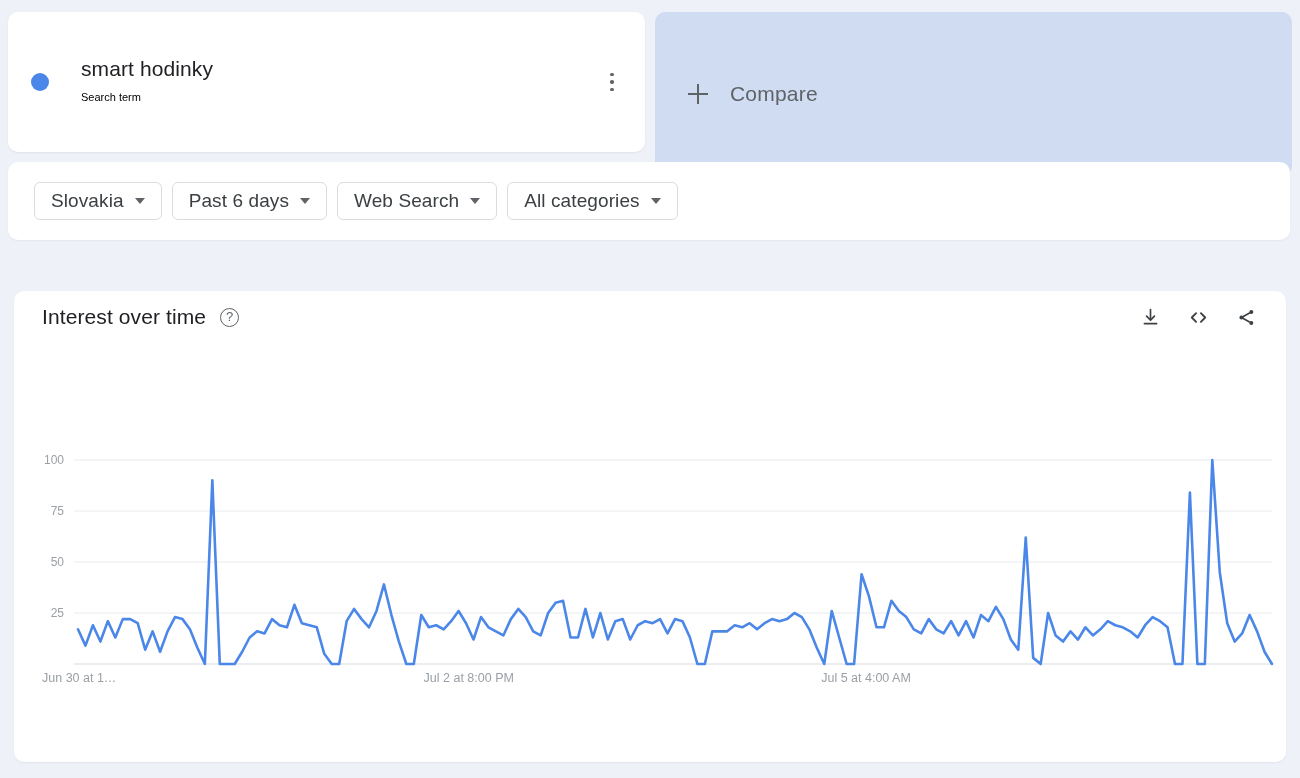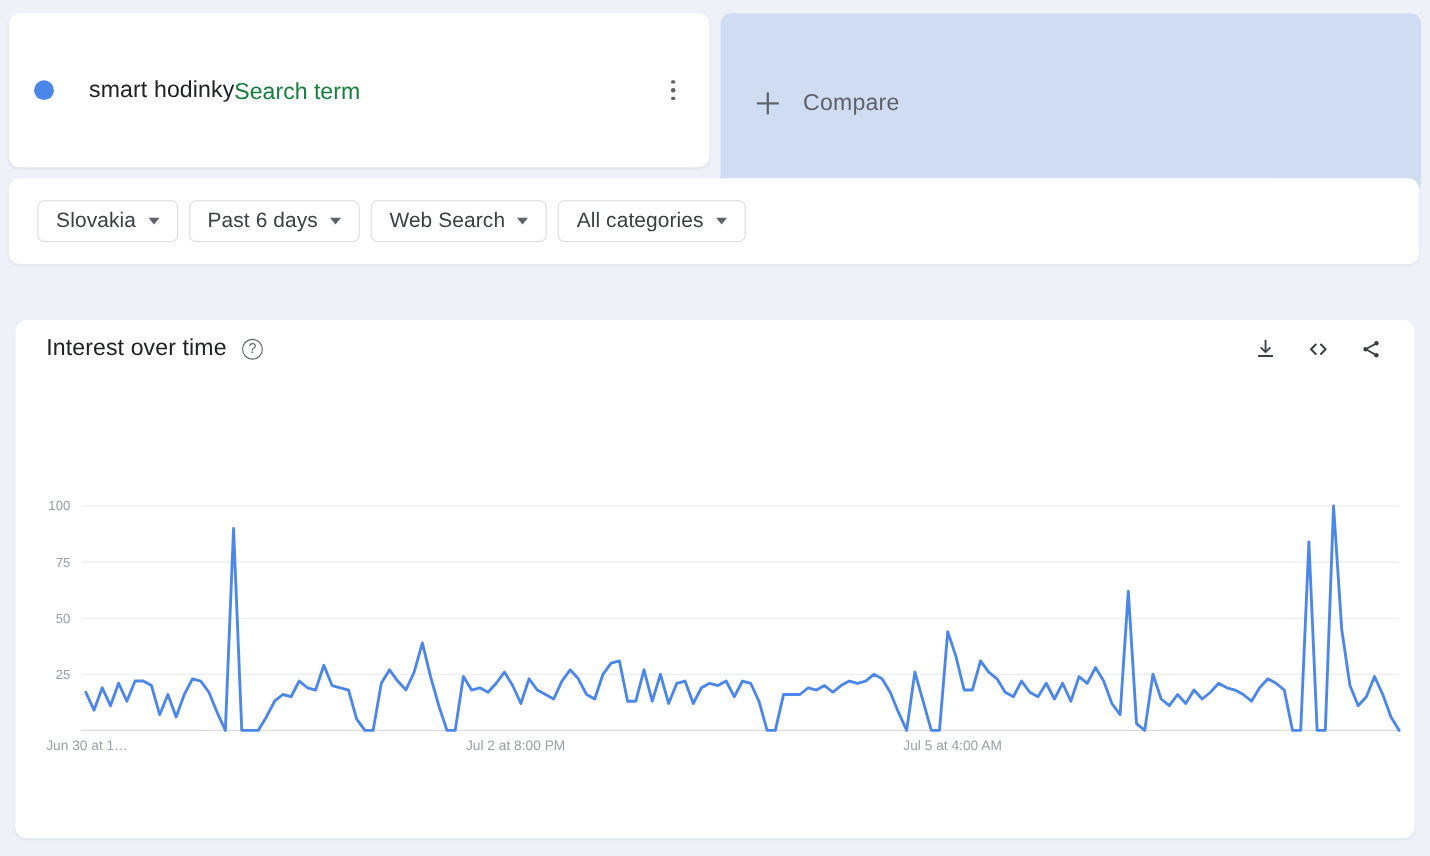--- a/index.html
+++ b/index.html
@@ -50,32 +50,32 @@
     height: 18px;
     border-radius: 50%;
     background: #4b87e8;
     margin-left: 23px;
     flex: 0 0 auto;
   }
 
   .term-text {
     margin-left: 32px;
     display: flex;
-    flex-direction: row;
+    flex-direction: column;
     justify-content: center;
   }
   .term-title {
     font-size: 21px;
     color: #202124;
     line-height: 26px;
     letter-spacing: .1px;
   }
   .term-sub {
-    font-size: 21px;
-    color: #15803d;
+    font-size: 11px;
+    color: #000000;
     line-height: 22px;
     margin-top: 4px;
   }
 
   .kebab {
     position: absolute;
     right: 20px;
     top: 50%;
     transform: translateY(-50%);
     width: 26px;

